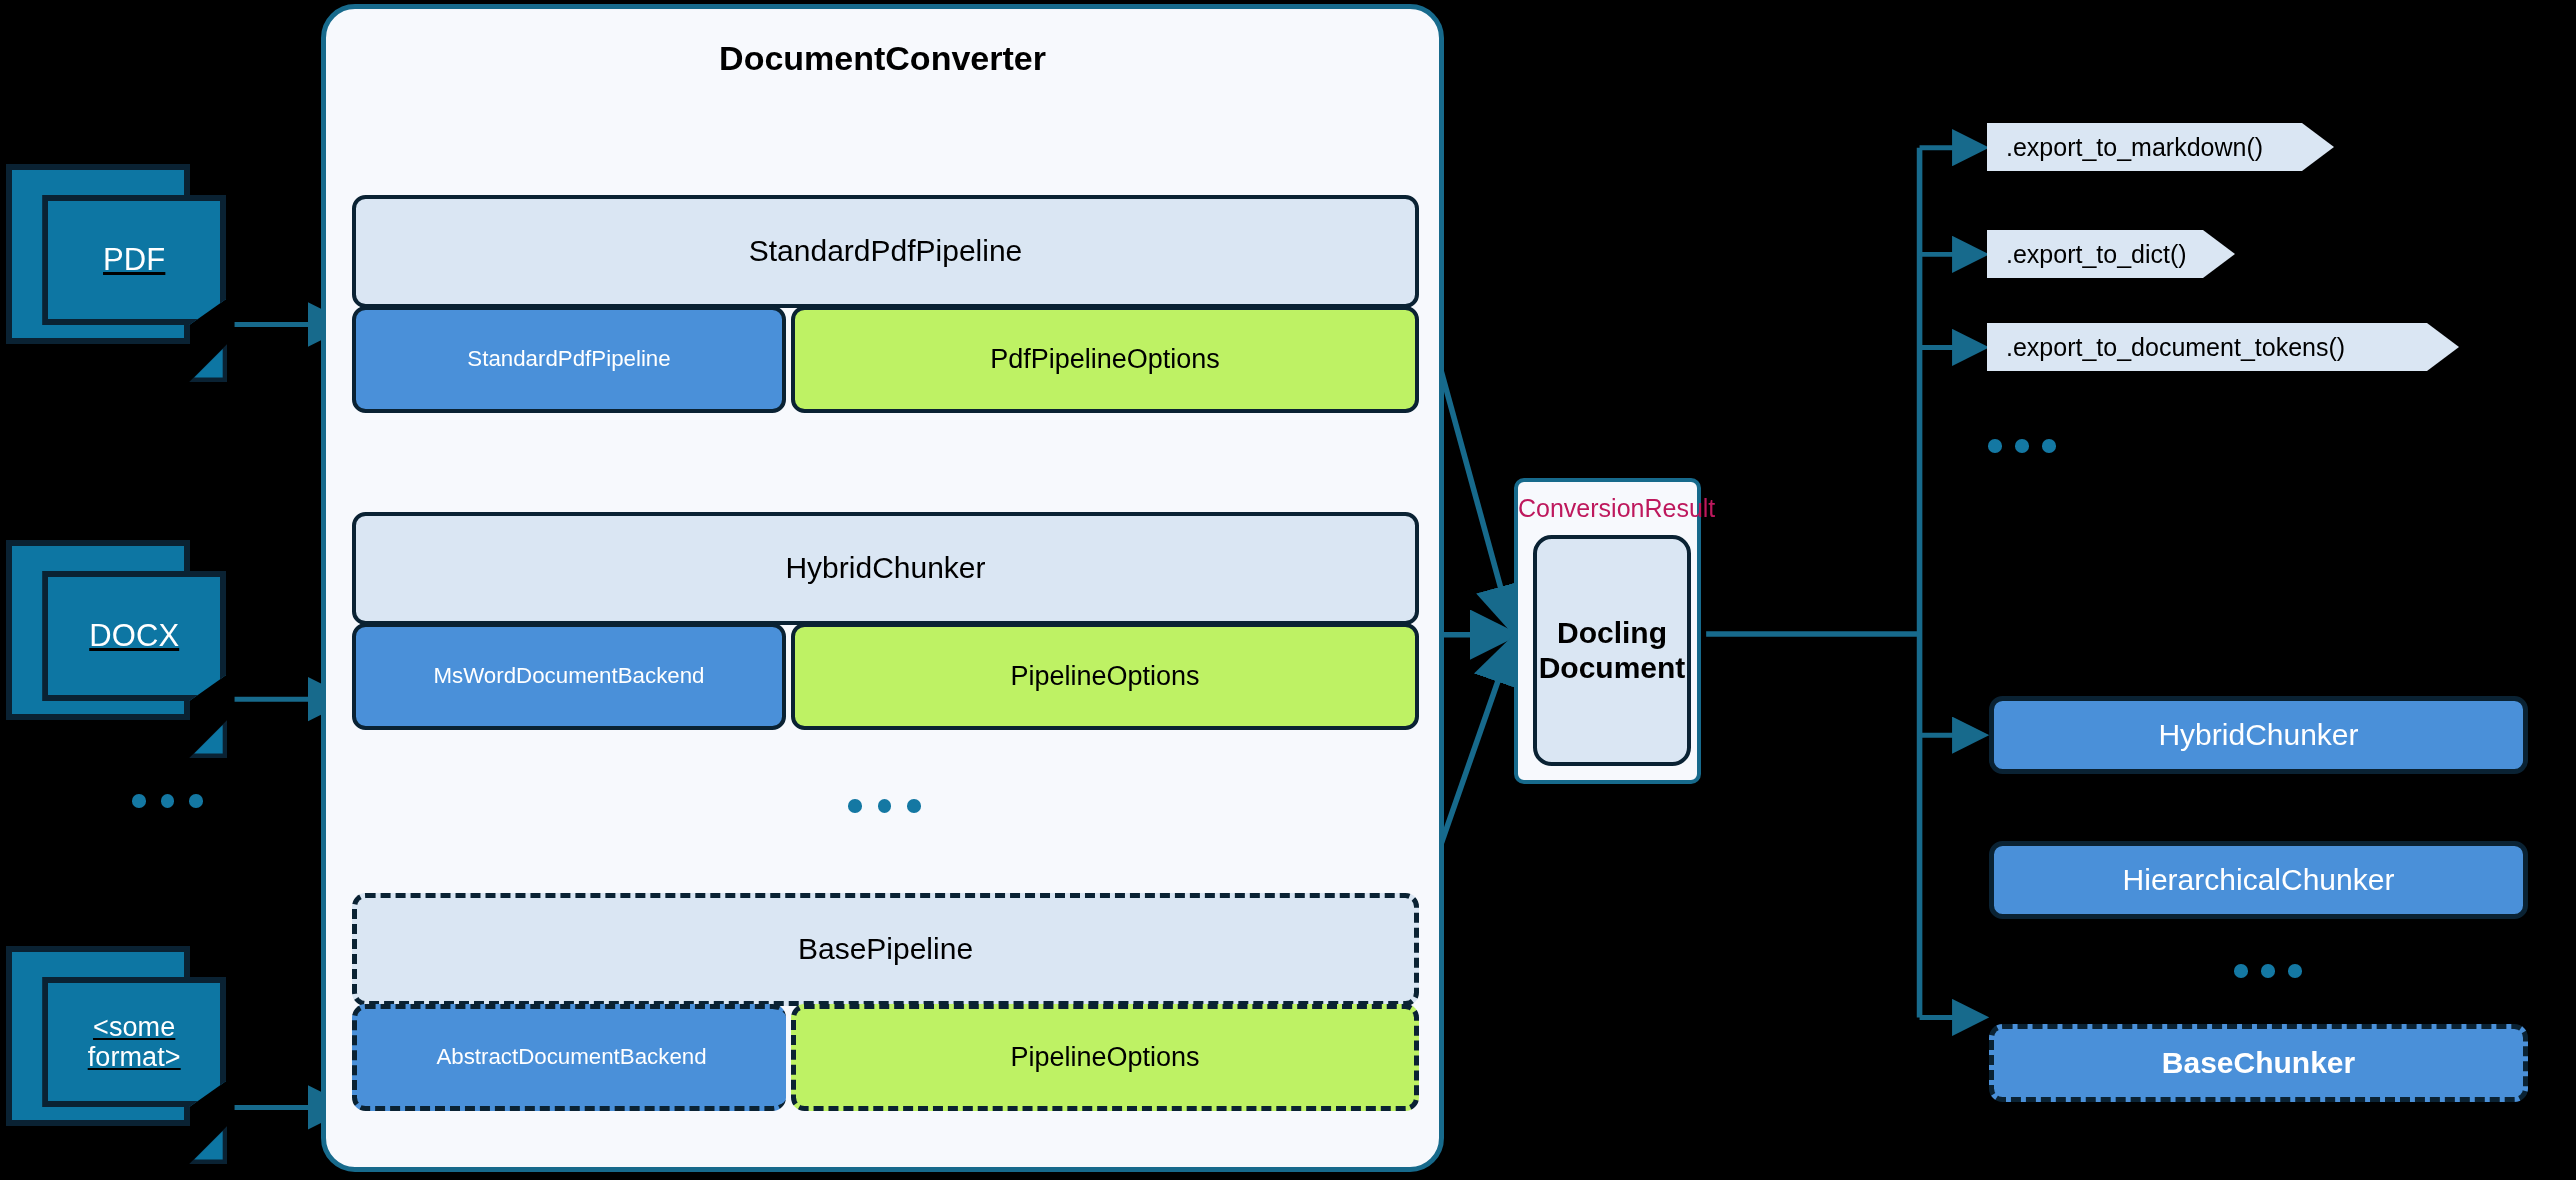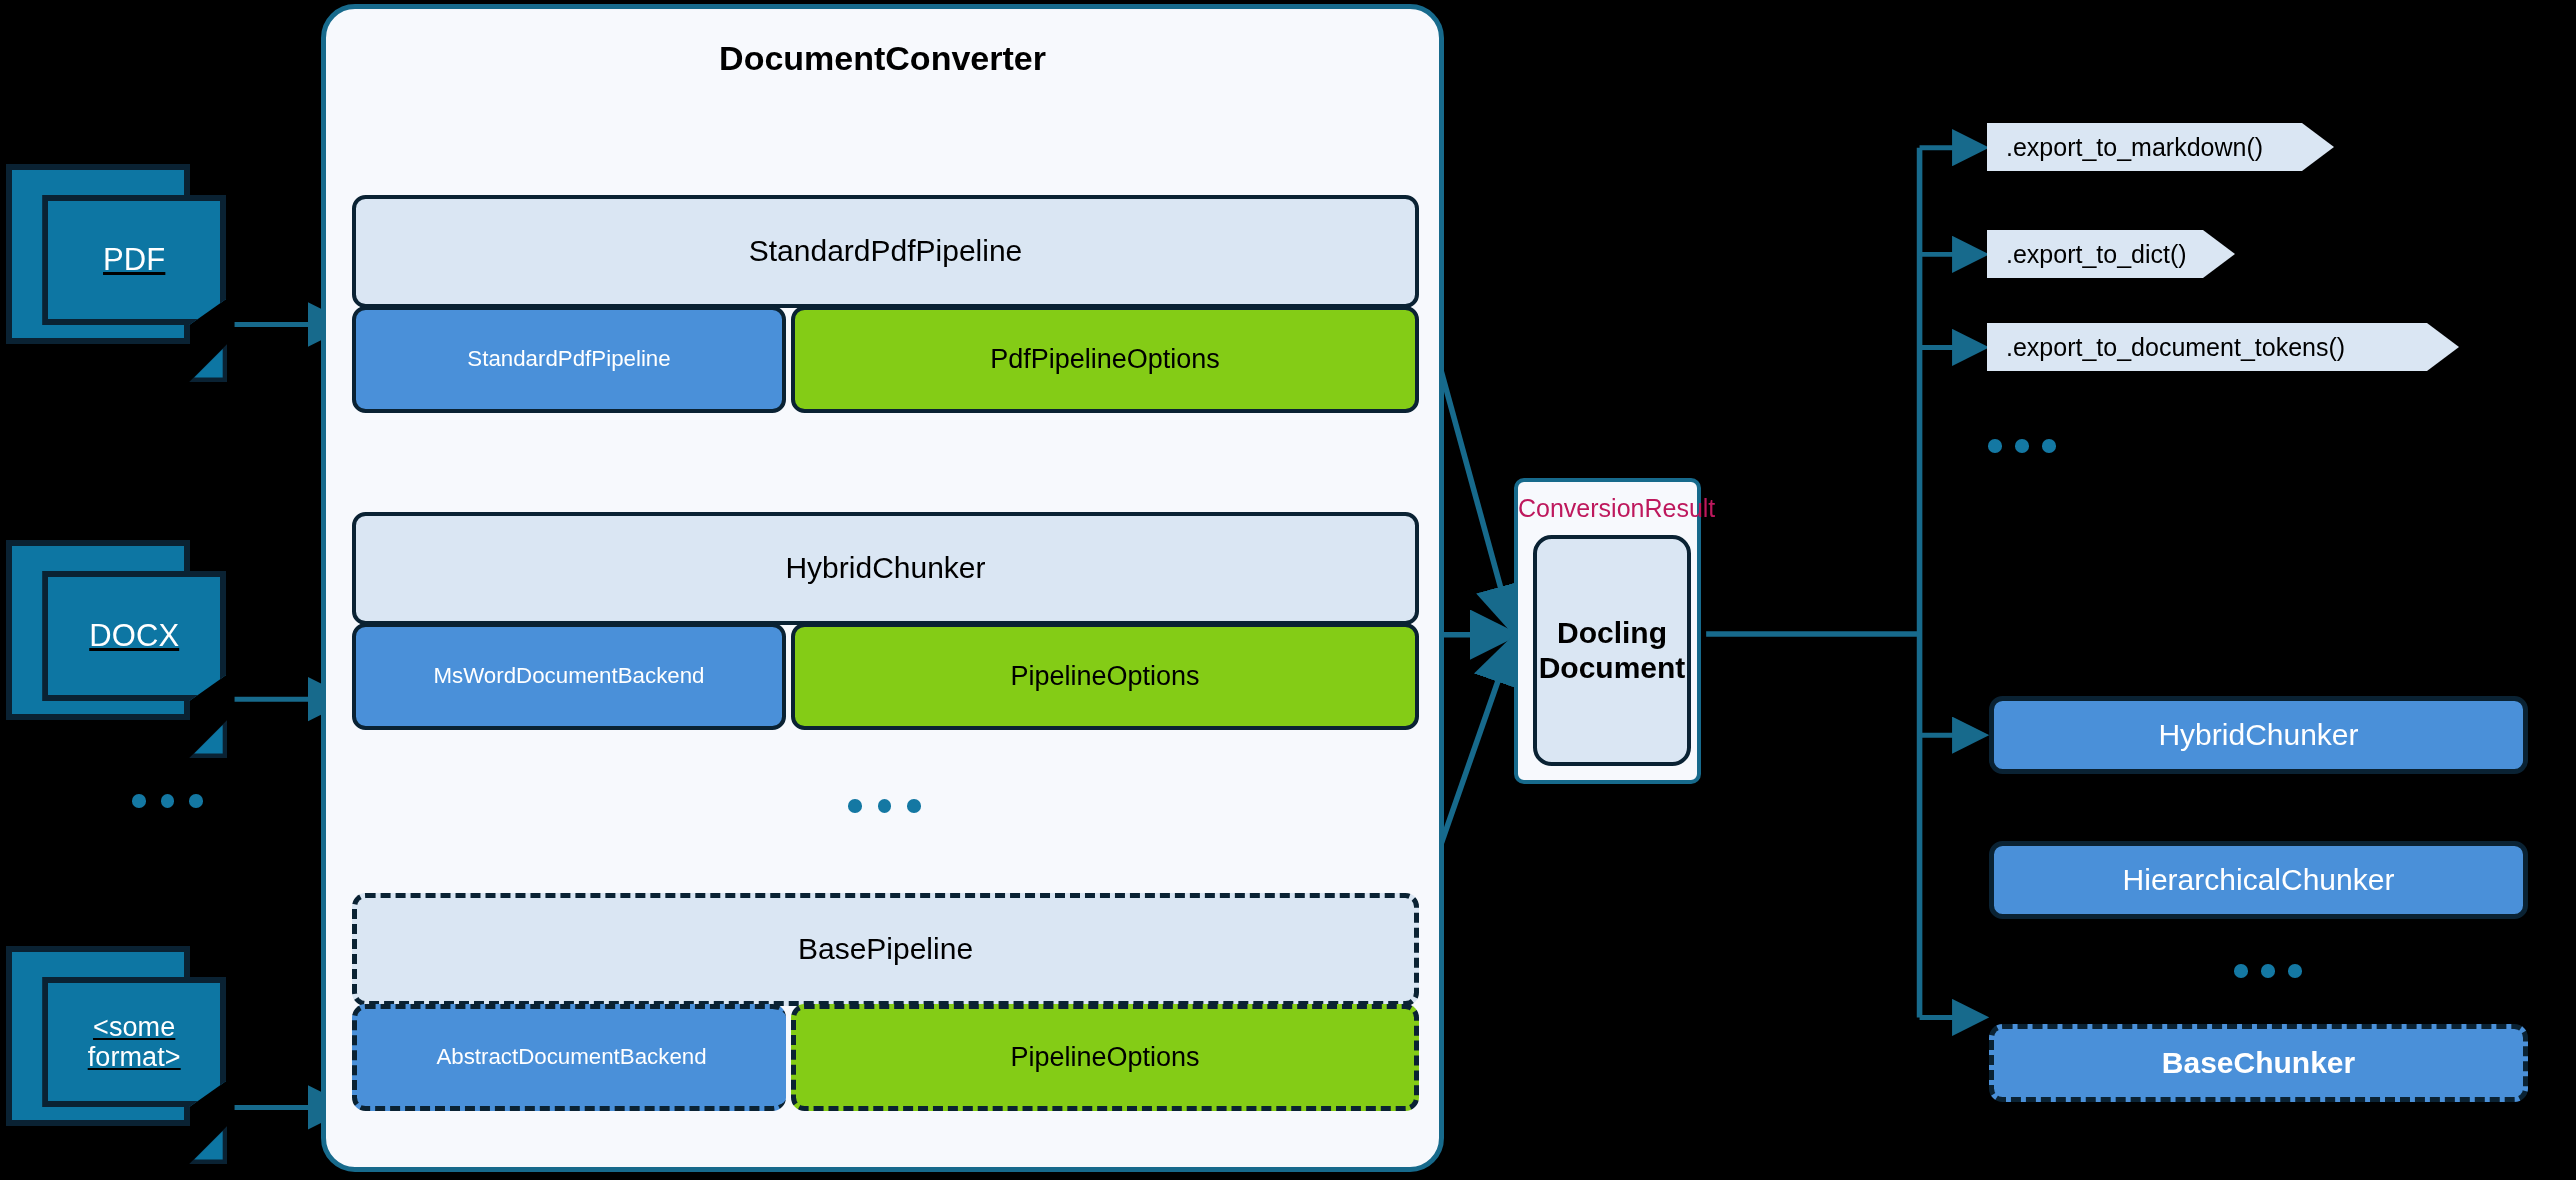--- a/index.html
+++ b/index.html
@@ -152,21 +152,21 @@
     display: flex;
     align-items: center;
     justify-content: center;
     color: #FFFFFF;
     font-size: 22.3px;
   }
   .pipe-options {
     width: 628px;
     height: 107px;
     margin-left: 5px;
-    background: #84cc16;
+    background: #bef264;
     border: 4.3px solid #0A2233;
     border-radius: 13.6px;
     box-sizing: border-box;
     display: flex;
     align-items: center;
     justify-content: center;
     color: #000000;
     font-size: 27px;
   }
   .pipeline-group.dashed .pipe-head,

